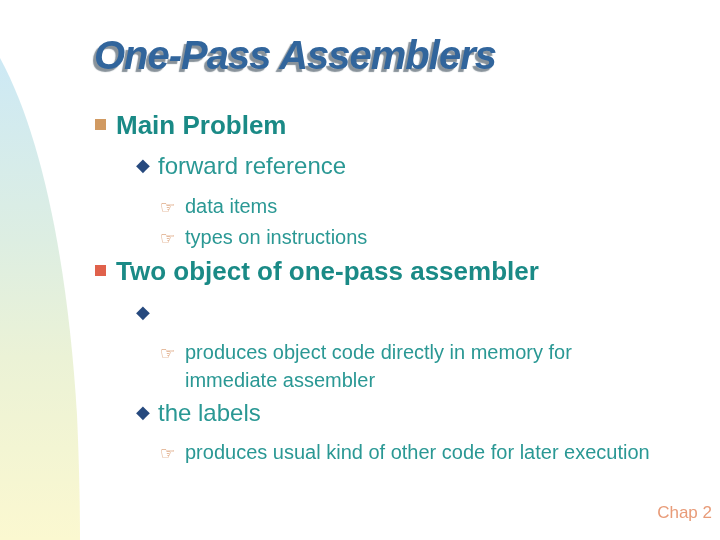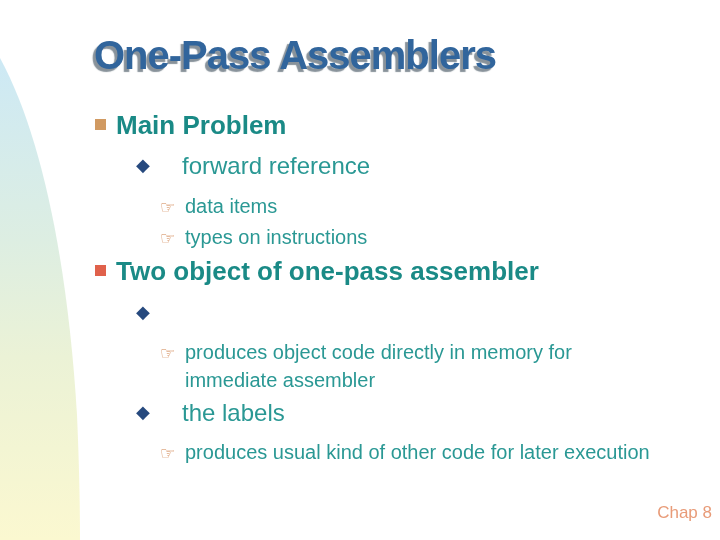--- a/index.html
+++ b/index.html
@@ -37,20 +37,21 @@
   .slide-title{
     position:absolute;
     left:94px;top:33px;
     font-size:40px;
     font-weight:bold;
     letter-spacing:-1px;
     color:var(--title);
     text-shadow:-3px 3px 1px var(--title-shadow);
     z-index:2;
     white-space:nowrap;
+    font-style:italic;
   }
   .line{
     position:absolute;
     z-index:2;
   }
   .line .bullet{
     position:absolute;
     left:0;
     display:inline-block;
   }
@@ -62,21 +63,21 @@
   }
   .l1 .bullet{
     width:11px;height:11px;top:9px;
     background:var(--square1);
   }
   .l1.sq2 .bullet{ background:var(--square2); }
   
   .l2{ left:136px; padding-left:22px; }
   .l2 .text{
     font-size:24px;color:var(--body);
-    line-height:1.2;white-space:nowrap;margin-left:24px;
+    line-height:1.2;white-space:nowrap;
   }
   .l2 .bullet{
     top:3px;
     font-size:18px;color:var(--diamond);
     line-height:1.2;
   }
   
   .l3{ left:160px; padding-left:25px; }
   .l3 .text{
     display:block;
@@ -154,15 +155,15 @@
   <div class="line l2" style="top:399px">
     <span class="bullet">◆</span>
     <span class="text">the labels</span>
   </div>
 
   <div class="line l3" style="top:438px">
     <span class="bullet">☞</span>
     <span class="text">produces usual kind of other code for later execution</span>
   </div>
 
-  <div class="page-footer">Chap 8</div>
+  <div class="page-footer">Chap 2</div>
 
 </div>
 
 </body></html>

